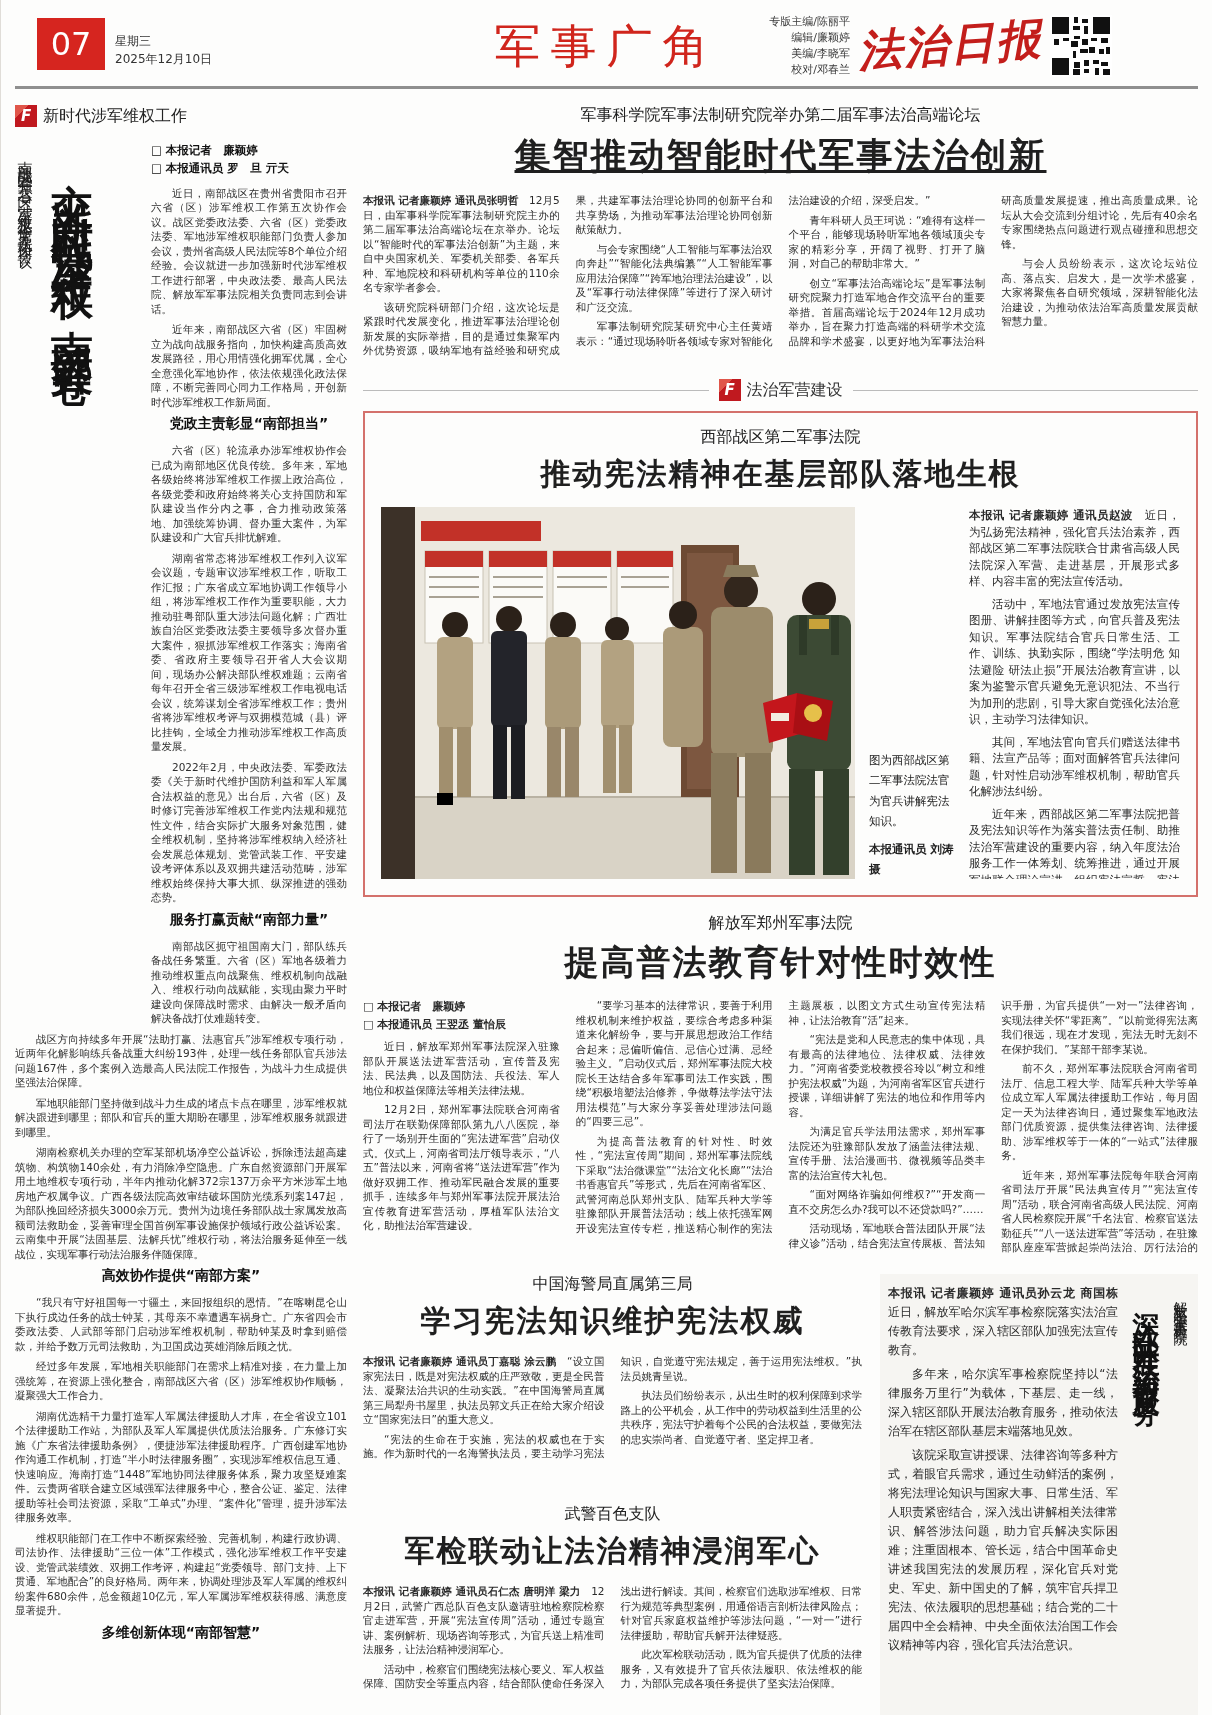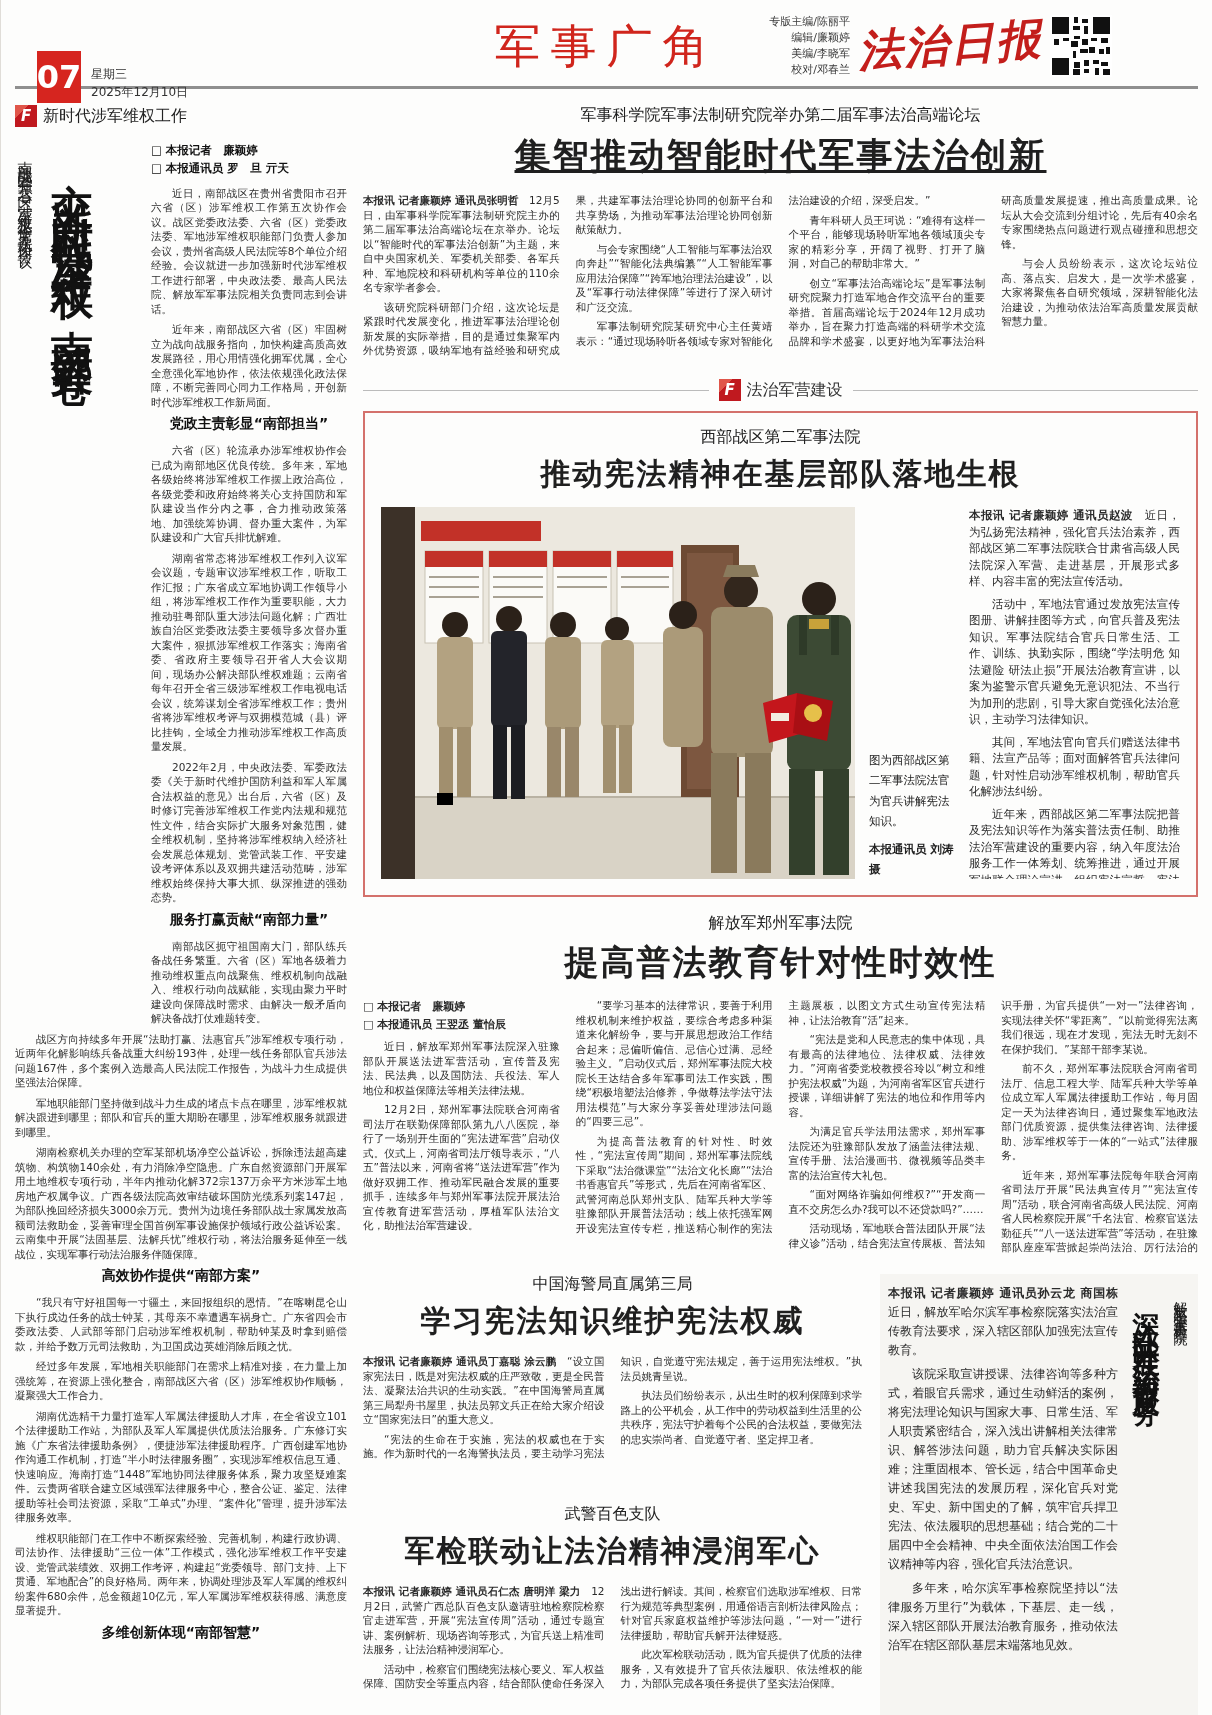--- a/index.html
+++ b/index.html
@@ -3,22 +3,22 @@
 <meta charset="utf-8">
 <style>
   html,body{margin:0;padding:0;background:#e9e7e3;}
   *{box-sizing:border-box;}
   .page{position:relative;width:1212px;height:1715px;margin:0 auto;background:#fdfdfc;
         font-family:"DejaVu Sans","Liberation Sans",sans-serif;color:#2b2b2b;overflow:hidden;
         border-left:1px solid #e0ddd8;}
   
   .hdr{position:relative;height:86px;padding:16px 14px 0 14px;}
   .hdr-left{position:absolute;left:36px;top:18px;display:flex;align-items:flex-end;gap:10px;}
-  .pagenum{width:44px;height:52px;background:#d6251f;color:#fff;font-weight:bold;font-size:32px;
-           display:flex;align-items:center;justify-content:center;margin-top:33px;}
+  .pagenum{width:68px;height:52px;background:#d6251f;color:#fff;font-weight:normal;font-size:32px;
+           display:flex;align-items:center;justify-content:center;}
   .dateblk{font-size:12px;line-height:1.5;color:#333;padding-bottom:2px;}
   .sec-title{position:absolute;left:0;right:0;top:16px;text-align:center;color:#d0251c;
              font-size:46px;font-weight:normal;letter-spacing:10px;font-family:"DejaVu Sans",sans-serif;}
   .hdr-right{position:absolute;right:100px;top:14px;display:flex;align-items:center;gap:8px;}
   .credits{font-size:11px;line-height:1.45;text-align:right;color:#3a3a3a;}
   .masthead{color:#c31e1b;font-family:"DejaVu Serif","Liberation Serif",serif;font-style:italic;
             font-weight:bold;font-size:44px;transform:rotate(-4deg);letter-spacing:2px;white-space:nowrap;}
   .qr{width:62px;height:62px;background:#fff;}
   .hdr-rule{height:3px;background:#8f8f8f;margin:0 14px;}
   
@@ -308,22 +308,22 @@
               <p class="nofirst"><span class="lead">本报讯 记者廉颖婷 通讯员石仁杰 唐明洋 梁力</span>　<span>12月2日，武警广西总队百色支队邀请驻地检察院检察官走进军营，开展“宪法宣传周”活动，通过专题宣讲、案例解析、现场咨询等形式，为官兵送上精准司法服务，让法治精神浸润军心。</span></p>
               <p>活动中，检察官们围绕宪法核心要义、军人权益保障、国防安全等重点内容，结合部队使命任务深入浅出进行解读。其间，检察官们选取涉军维权、日常行为规范等典型案例，用通俗语言剖析法律风险点；针对官兵家庭权益维护等涉法问题，“一对一”进行法律援助，帮助官兵解开法律疑惑。</p>
               <p>此次军检联动活动，既为官兵提供了优质的法律服务，又有效提升了官兵依法履职、依法维权的能力，为部队完成各项任务提供了坚实法治保障。</p>
             </div>
           </div>
         </div>
 
         <div class="art-harbin">
           <div class="hb-body">
             <p class="nofirst"><span class="lead">本报讯 记者廉颖婷 通讯员孙云龙 商国栋</span>　<span>近日，解放军哈尔滨军事检察院落实法治宣传教育法要求，深入辖区部队加强宪法宣传教育。</span></p>
+            <p>多年来，哈尔滨军事检察院坚持以“法律服务万里行”为载体，下基层、走一线，深入辖区部队开展法治教育服务，推动依法治军在辖区部队基层末端落地见效。</p>
             <p>该院采取宣讲授课、法律咨询等多种方式，着眼官兵需求，通过生动鲜活的案例，将宪法理论知识与国家大事、日常生活、军人职责紧密结合，深入浅出讲解相关法律常识、解答涉法问题，助力官兵解决实际困难；注重固根本、管长远，结合中国革命史讲述我国宪法的发展历程，深化官兵对党史、军史、新中国史的了解，筑牢官兵捍卫宪法、依法履职的思想基础；结合党的二十届四中全会精神、中央全面依法治国工作会议精神等内容，强化官兵法治意识。</p>
-            <p>多年来，哈尔滨军事检察院坚持以“法律服务万里行”为载体，下基层、走一线，深入辖区部队开展法治教育服务，推动依法治军在辖区部队基层末端落地见效。</p>
           </div>
           <div class="hb-heads">
             <div class="hb-main">深入部队开展法治教育服务</div>
             <div class="hb-kick">解放军哈尔滨军事检察院</div>
           </div>
         </div>
       </div>
 
     </div>
   </div>

